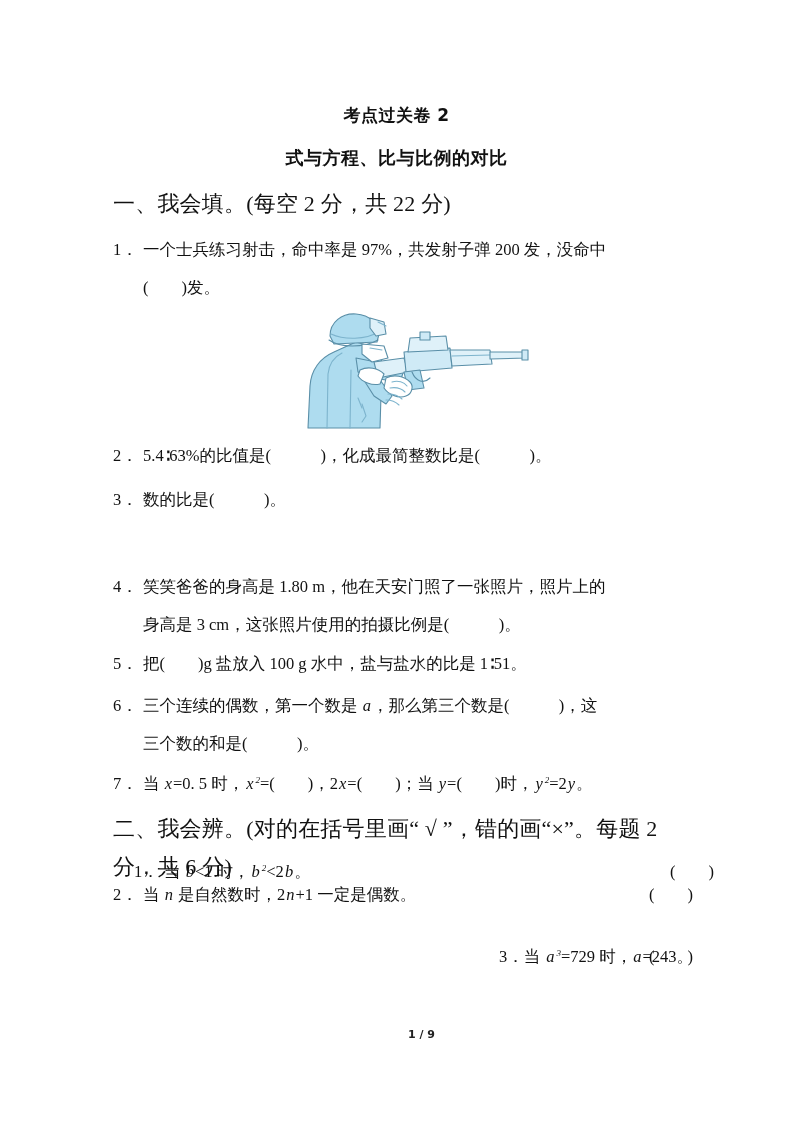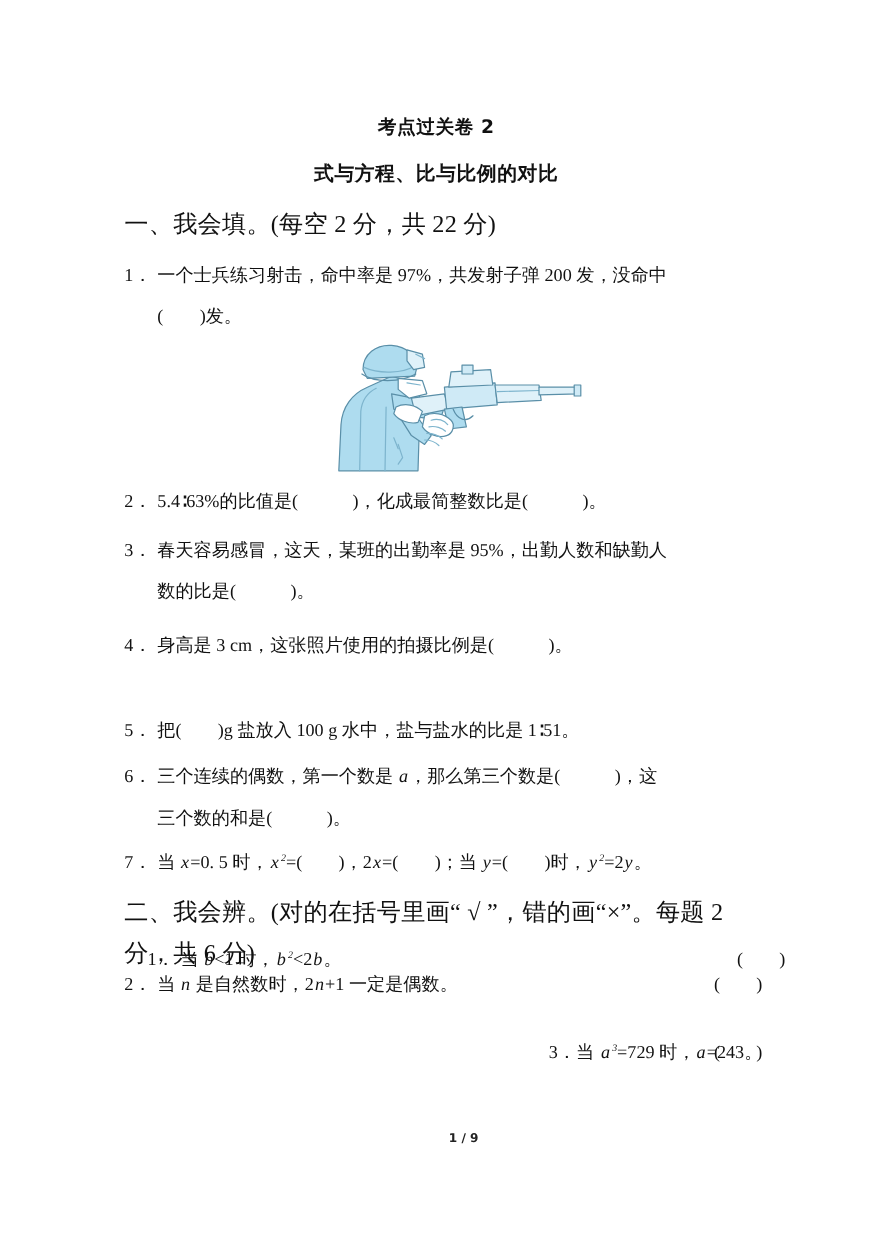--- a/index.html
+++ b/index.html
@@ -200,25 +200,25 @@
         <path d="M58 98 L62 108" stroke="#7db4cd"></path>
       </g>
     </svg>
   </div>
 
   <div class="qrow" style="top:437px;">
     <span class="qnum">2．</span><span class="qbody"><span class="cont">5.4∶63%的比值是(　　　)，化成最简整数比是(　　　)。</span></span>
   </div>
 
   <div class="qrow" style="top:481px;">
-    <span class="qnum">3．</span><span class="qbody"><span class="cont">春天容易感冒，这天，某班的出勤率是 95%，出勤人数和缺勤人</span><span class="cont">数的比是(　　　)。</span></span>
+    <span class="qnum">3．</span><span class="qbody"><span class="cont">数的比是(　　　)。</span></span>
   </div>
 
   <div class="qrow" style="top:568px;">
-    <span class="qnum">4．</span><span class="qbody"><span class="cont">身高是 3 cm，这张照片使用的拍摄比例是(　　　)。</span></span>
+    <span class="qnum">4．</span><span class="qbody"><span class="cont">笑笑爸爸的身高是 1.80 m，他在天安门照了一张照片，照片上的</span><span class="cont">身高是 3 cm，这张照片使用的拍摄比例是(　　　)。</span></span>
   </div>
 
   <div class="qrow" style="top:645px;">
     <span class="qnum">5．</span><span class="qbody"><span class="cont">把(　　)g 盐放入 100 g 水中，盐与盐水的比是 1∶51。</span></span>
   </div>
 
   <div class="qrow" style="top:687px;">
     <span class="qnum">6．</span><span class="qbody"><span class="cont">三个连续的偶数，第一个数是 <i class="v">a</i>，那么第三个数是(　　　)，这</span><span class="cont">三个数的和是(　　　)。</span></span>
   </div>
 

